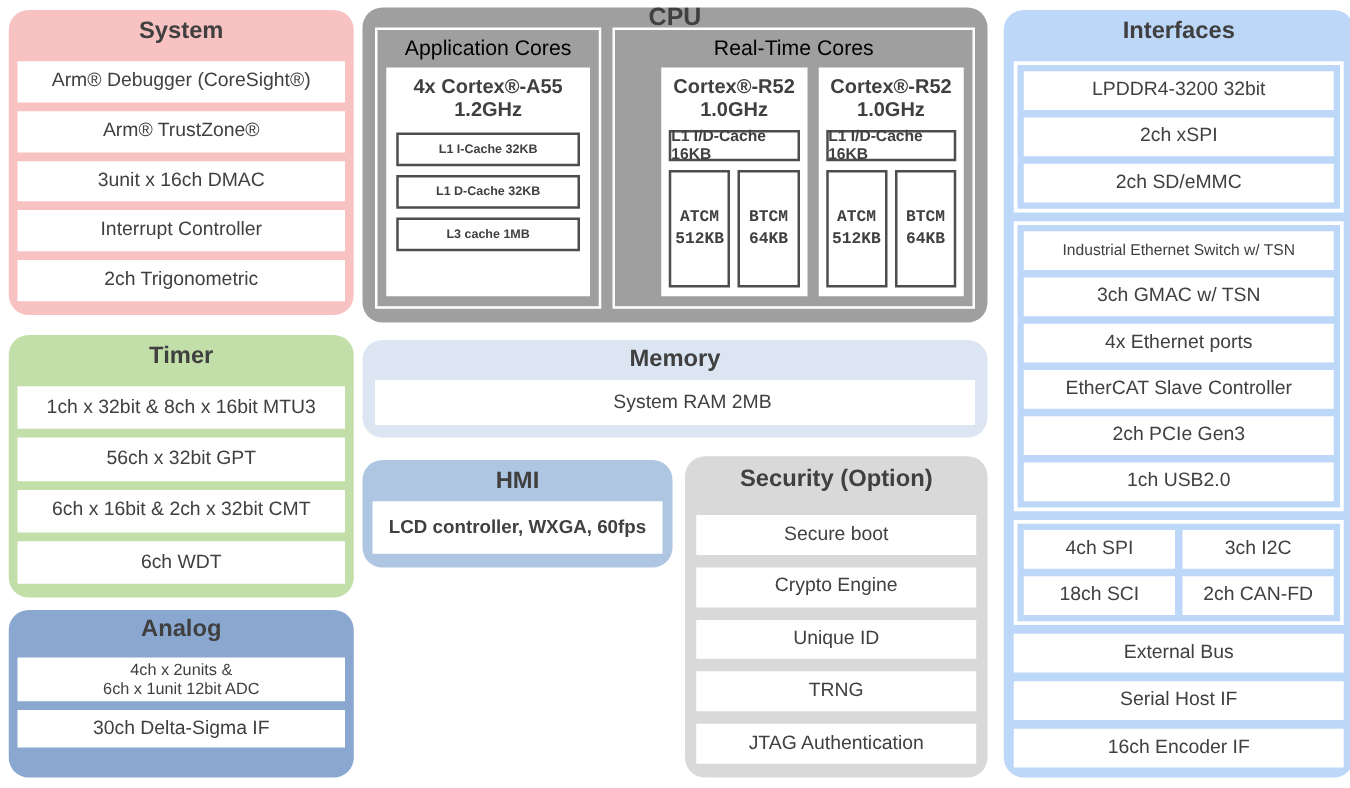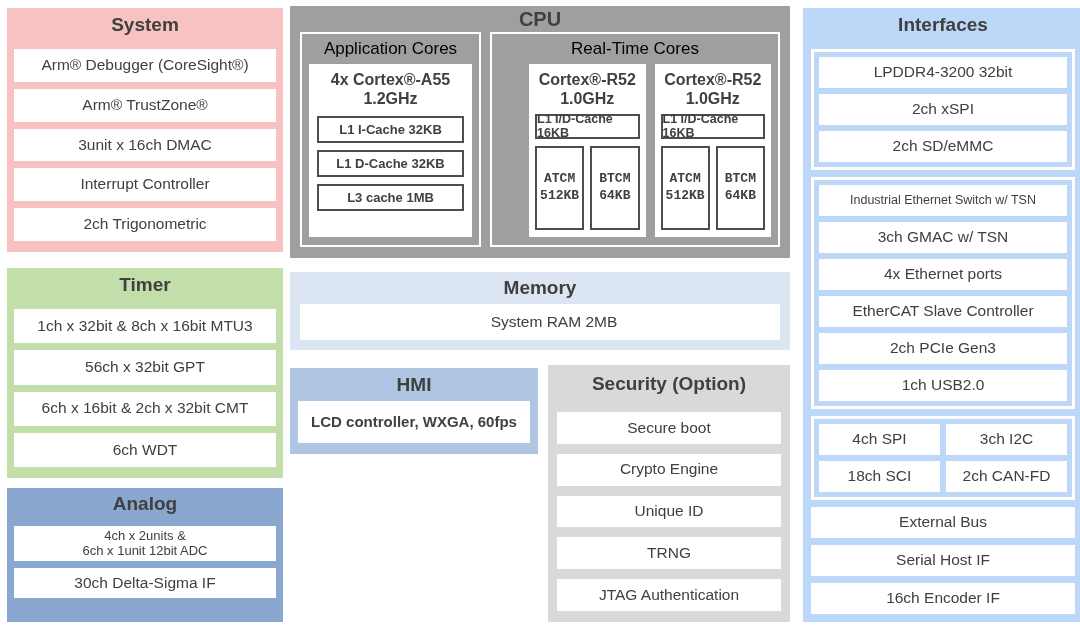--- a/index.html
+++ b/index.html
@@ -3,21 +3,21 @@
 <meta charset="utf-8">
 <style>
   * { margin:0; padding:0; box-sizing:border-box; }
   html,body { background:#ffffff; }
   body {
     width:1080px; height:630px; position:relative; overflow:hidden;
     font-family:"Liberation Sans", sans-serif;
     color:var(--text, #404040);
   }
   .canvas { position:absolute; inset:0; }
-  .block { position:absolute; display:flex; flex-direction:column; }
+  .block { position:absolute; display:flex; flex-direction:column;border-radius:16px; }
   .block-title { flex:none; font-weight:bold; font-size:19px; text-align:center;
                  display:flex; align-items:center; justify-content:center; height:34px; }
   .item { background:#ffffff; display:flex; align-items:center; justify-content:center;
           text-align:center; font-size:15.5px; line-height:1.2; }
   .pre { white-space:pre-line; }
 
   
   .system  { left:7px;  top:8px;   width:276px; height:244px; background:var(--system-bg,#f9c2c2);
              padding:0 7px 11px; gap:7px; }
   .system .item { flex:1; }
@@ -25,31 +25,31 @@
              padding:0 7px 11px; gap:7px; }
   .timer .item { flex:1; }
   .analog  { left:7px;  top:488px; width:276px; height:134px; background:var(--analog-bg,#89a7cf);
              padding:0 7px 24px; gap:7px; }
   .analog .block-title { height:31px; }
   .analog .item { flex:1; }
   .analog .item.small { font-size:13px; flex:1.15; }
 
   
   .cpu { left:290px; top:6px; width:500px; height:252px; background:var(--cpu-bg,#9f9f9f); }
-  .cpu .block-title { height:26px; font-size:20px; }
+  .cpu .block-title { height:16px; font-size:20px; }
   .cpu-row { flex:1; display:flex; gap:9px; padding:0 10px 11px; }
   .core-group { border:2px solid #ffffff; display:flex; flex-direction:column; padding:2px 7px 8px; }
   .app-group { width:181px; }
   .rt-group  { flex:1; }
   .group-title { flex:none; color:#000000; font-size:17px; text-align:center; padding:3px 0 5px; }
   .core-card { flex:1; background:#ffffff; padding:7px 8px 8px; display:flex; flex-direction:column; }
   .core-name { font-weight:bold; font-size:16px; text-align:center; line-height:1.18; }
   .cache-box { border:2px solid #4d4d4d; background:#ffffff; margin-top:7px; height:27px;
                display:flex; align-items:center; justify-content:center;
-               font-weight:bold; font-size:13px; }
+               font-weight:bold; font-size:10px; }
   .rt-row { flex:1; display:flex; gap:9px;margin-left:30px; }
   .rt-row .core-card { padding:7px 6px 7px; }
   .rt-row .cache-box { height:25px; margin-top:5px; font-size:12.5px; }
   .tcm-row { flex:1; display:flex; gap:6px; margin-top:7px; }
   .tcm-box { flex:1; border:2px solid #4d4d4d; background:#ffffff;
              display:flex; align-items:center; justify-content:center; text-align:center;
              font-weight:bold; font-size:13px; line-height:1.3;font-family:Liberation Mono, monospace; }
 
   
   .memory { left:290px; top:272px; width:500px; height:78px; background:var(--memory-bg,#dce6f2);

